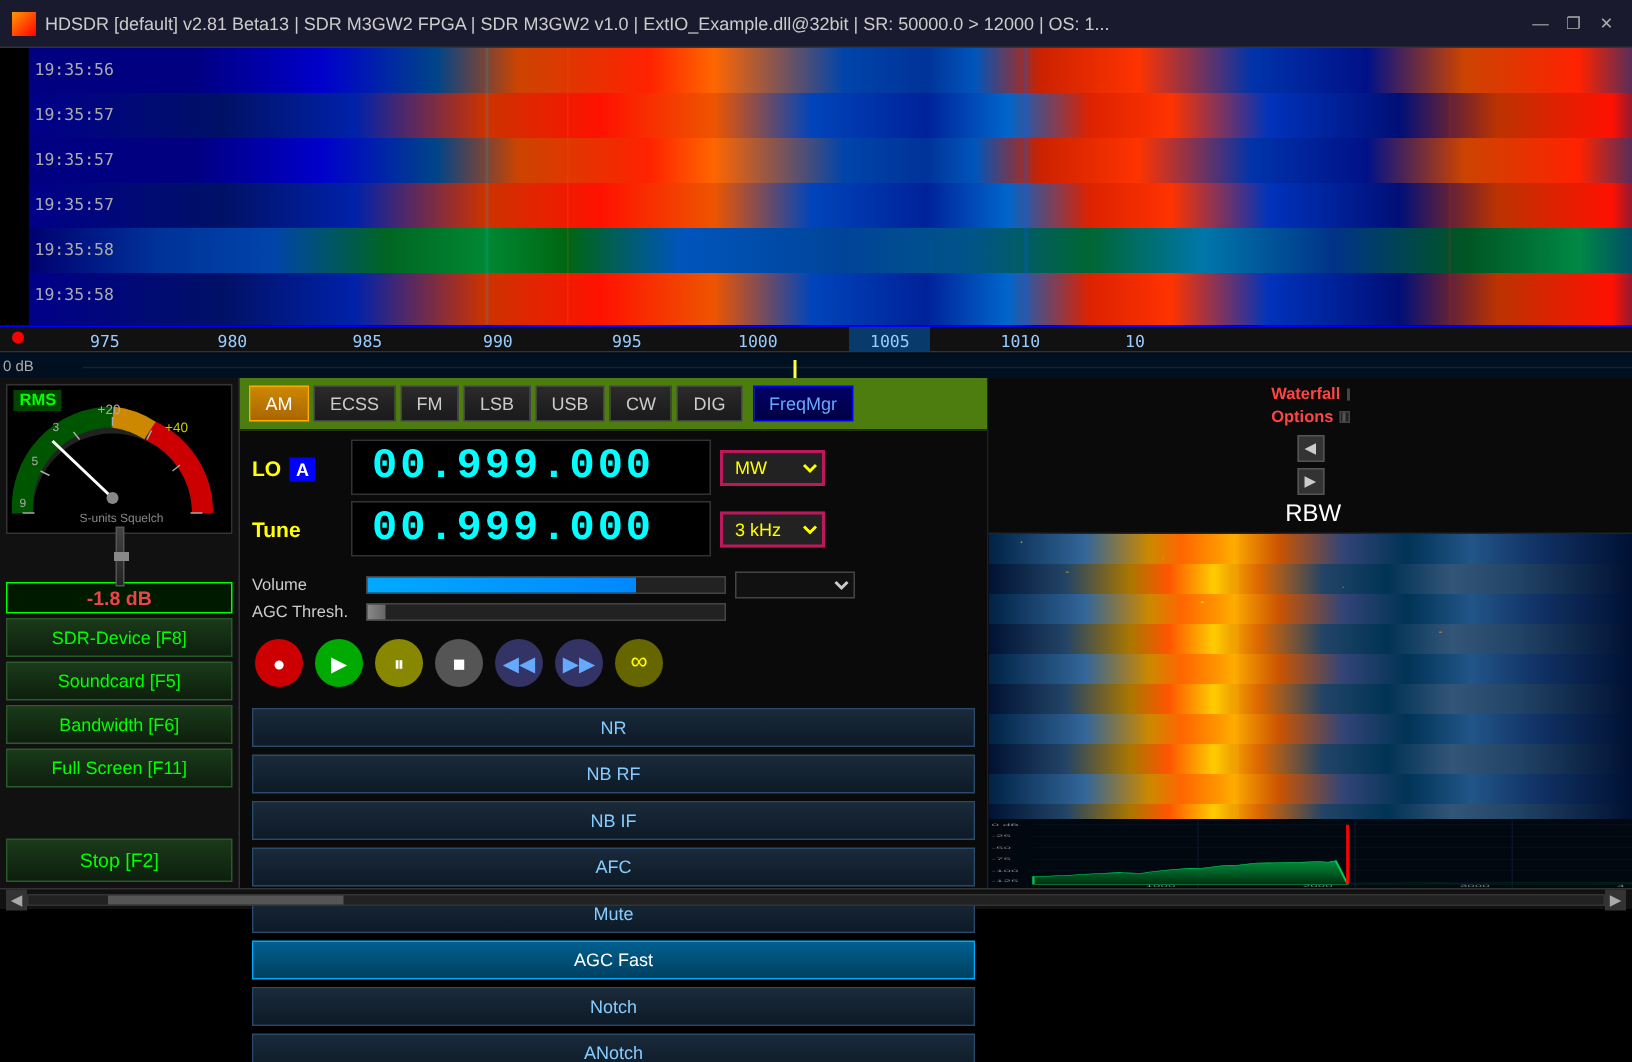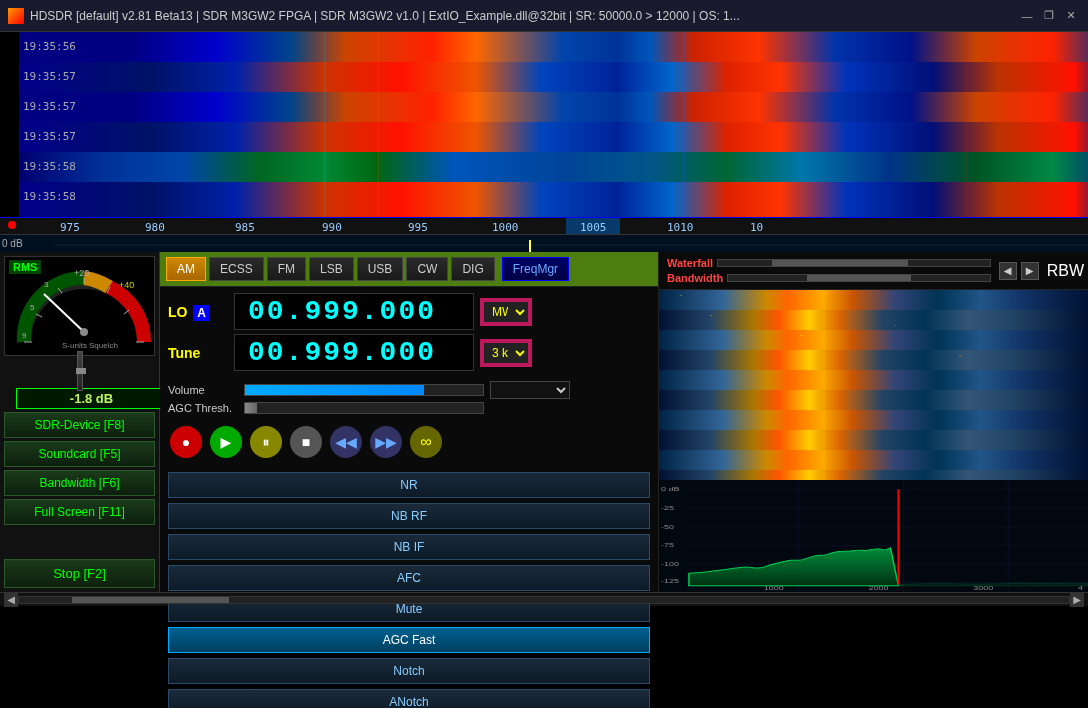--- a/index.html
+++ b/index.html
@@ -90,47 +90,46 @@
     }
 
     
     #vu-meter {
       background: #000;
       border: 1px solid #333;
       height: 100px;
       position: relative;
       display: flex;
       align-items: center;
-      justify-content: flex-end;
+      justify-content: flex-start;
       overflow: hidden;
     }
 
     
     #rms-label {
       position: absolute;
       top: 3px;
       left: 4px;
       font-size: 11px;
       font-weight: bold;
       color: #0f0;
       background: #004400;
       padding: 1px 4px;
     }
 
     #db-reading {
       width: 100%;
       text-align: center;
       background: #001a00;
       border: 1px solid #0f0;
-      color: #bef264;
+      color: #ef4444;
       font-size: 13px;
       font-weight: bold;
       padding: 2px;
       margin-top: 2px;
-      margin-left: 12px;
     }
 
     .sidebar-btn {
       width: 100%;
       padding: 5px 4px;
       background: linear-gradient(to bottom, #1a3a1a, #0d1f0d);
       border: 1px solid #2a5a2a;
       color: #0f0;
       font-size: 12px;
       cursor: pointer;
@@ -223,25 +222,25 @@
       font-size: 28px;
       font-family: 'Courier New', monospace;
       font-weight: bold;
       padding: 2px 13px;
       letter-spacing: 2px;
       min-width: 240px;
     }
 
     .band-select {
       background: #222;
-      border: 4px solid #be185d;
+      border: 2px solid #be185d;
       color: #ff0;
       font-size: 12px;
       padding: 2px 4px;
-      width: 52px;
+      width: 70px;
     }
 
     
     #vol-agc {
       padding: 4px 8px;
       display: flex;
       flex-direction: column;
       gap: 3px;
     }
     .slider-row {
@@ -335,20 +334,21 @@
 
     
     #right-toolbar {
       display: flex;
       align-items: center;
       justify-content: flex-end;
       padding: 3px 4px;
       background: #0a0a0a;
       border-bottom: 1px solid #222;
       gap: 4px;
+      flex-direction: column;
     }
     .right-nav-btn {
       width: 18px; height: 18px;
       background: #333;
       border: 1px solid #555;
       color: #ccc;
       font-size: 10px;
       cursor: pointer;
       display: flex; align-items: center; justify-content: center;
     }
@@ -703,21 +703,21 @@
     <div id="right-toolbar">
 
       <div style="flex:1; display:flex; flex-direction:column; gap:3px; padding:2px 4px;">
         <div style="display:flex; align-items:center; gap:4px;">
           <span style="font-size:11px; color:#f44; font-weight:bold;">Waterfall</span>
           <div style="flex:1; height:8px; background:#222; border:1px solid #444; position:relative;">
             <div style="position:absolute; left:20%; width:50%; height:100%; background:#555;"></div>
           </div>
         </div>
         <div style="display:flex; align-items:center; gap:4px;">
-          <span style="font-size:11px; color:#f44; font-weight:bold;">Bandwidth</span>
+          <span style="font-size:11px; color:#f44; font-weight:bold;">Options</span>
           <div style="flex:1; height:8px; background:#222; border:1px solid #444; position:relative;">
             <div style="position:absolute; left:30%; width:40%; height:100%; background:#555;"></div>
           </div>
         </div>
       </div>
       <button class="right-nav-btn">◀</button>
       <button class="right-nav-btn">▶</button>
       <span style="font-size:16px; color:#fff; margin-left:4px;">RBW</span>
     </div>
 

